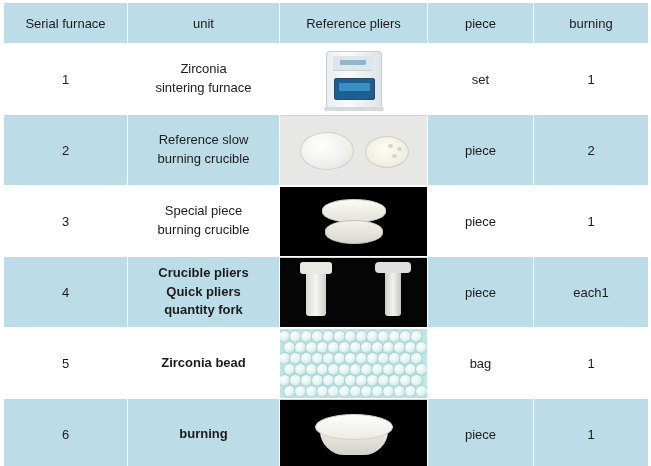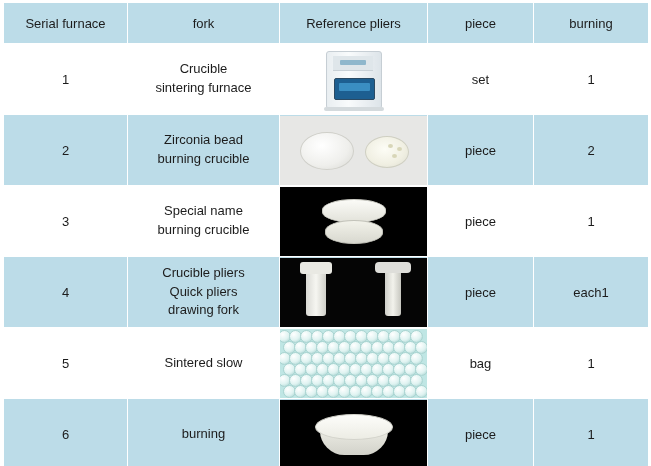--- a/index.html
+++ b/index.html
@@ -57,20 +57,21 @@
 
   td.name-cell {
     text-align: left;
     padding-left: 18px;
     line-height: 1.45;
     font-size: 13px;
   }
   td.name-cell.center {
     text-align: center;
     padding-left: 0;
+    font-weight: bold;
   }
   td.draw-cell {
     padding: 0;
   }
   .thumb {
     width: 100%;
     height: 69px;
     display: block;
     position: relative;
     overflow: hidden;
@@ -243,104 +244,104 @@
     <colgroup>
       <col class="c-serial">
       <col class="c-name">
       <col class="c-draw">
       <col class="c-unit">
       <col class="c-qty">
     </colgroup>
     <thead>
       <tr>
         <th>Serial furnace</th>
-        <th>fork</th>
+        <th>unit</th>
         <th>Reference pliers</th>
         <th>piece</th>
         <th>burning</th>
       </tr>
     </thead>
     <tbody>
 
       <tr class="odd">
         <td>1</td>
         <td class="name-cell">
-          <span>Crucible</span><br>
+          <span>Zirconia</span><br>
           <span>sintering furnace</span>
         </td>
         <td class="draw-cell">
           <div class="thumb img-furnace">
             <div class="furnace-body">
               <div class="furnace-top"></div>
               <div class="furnace-logo"></div>
               <div class="furnace-screen"></div>
             </div>
             <div class="furnace-base"></div>
           </div>
         </td>
         <td>set</td>
         <td>1</td>
       </tr>
 
       <tr class="even">
         <td>2</td>
         <td class="name-cell">
-          <span>Zirconia bead</span><br>
+          <span>Reference slow</span><br>
           <span>burning crucible</span>
         </td>
         <td class="draw-cell">
           <div class="thumb img-slow">
             <div class="disc-big"></div>
             <div class="disc-small"></div>
             <div class="dot d1"></div>
             <div class="dot d2"></div>
             <div class="dot d3"></div>
           </div>
         </td>
         <td>piece</td>
         <td>2</td>
       </tr>
 
       <tr class="odd">
         <td>3</td>
         <td class="name-cell">
-          <span>Special name</span><br>
+          <span>Special piece</span><br>
           <span>burning crucible</span>
         </td>
         <td class="draw-cell">
           <div class="thumb img-fast">
             <div class="ring-a"></div>
             <div class="ring-b"></div>
           </div>
         </td>
         <td>piece</td>
         <td>1</td>
       </tr>
 
       <tr class="even">
         <td>4</td>
         <td class="name-cell center">
           <span>Crucible pliers</span><br>
           <span>Quick pliers</span><br>
-          <span>drawing fork</span>
+          <span>quantity fork</span>
         </td>
         <td class="draw-cell">
           <div class="thumb img-pliers">
             <div class="plier-left"></div>
             <div class="plier-right"></div>
           </div>
         </td>
         <td>piece</td>
         <td>each1</td>
       </tr>
 
       <tr class="odd">
         <td>5</td>
         <td class="name-cell center">
-          <span>Sintered slow</span>
+          <span>Zirconia bead</span>
         </td>
         <td class="draw-cell">
           <div class="thumb img-beads" id="beads">
               <div class="bead" style="left: -2px; top: 1px;"></div>
               <div class="bead" style="left: 9px; top: 1px;"></div>
               <div class="bead" style="left: 20px; top: 1px;"></div>
               <div class="bead" style="left: 31px; top: 1px;"></div>
               <div class="bead" style="left: 42px; top: 1px;"></div>
               <div class="bead" style="left: 53px; top: 1px;"></div>
               <div class="bead" style="left: 64px; top: 1px;"></div>

